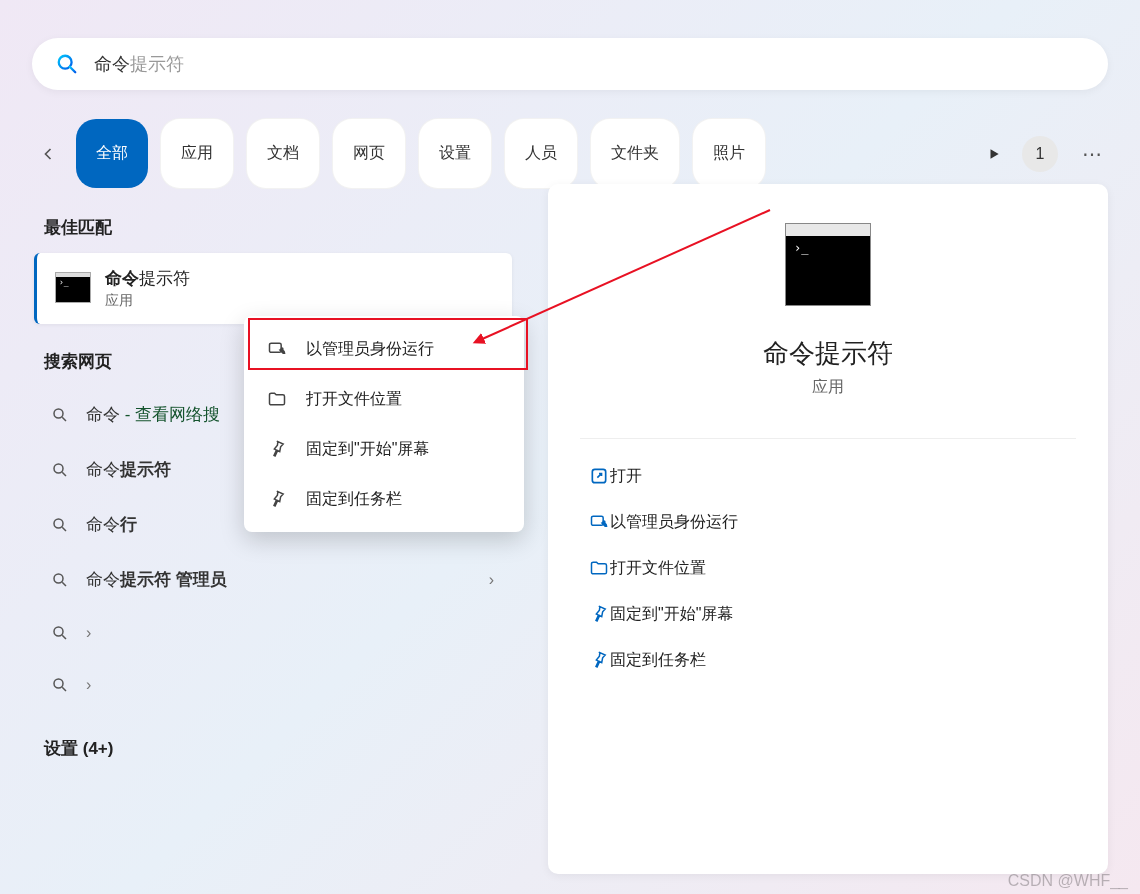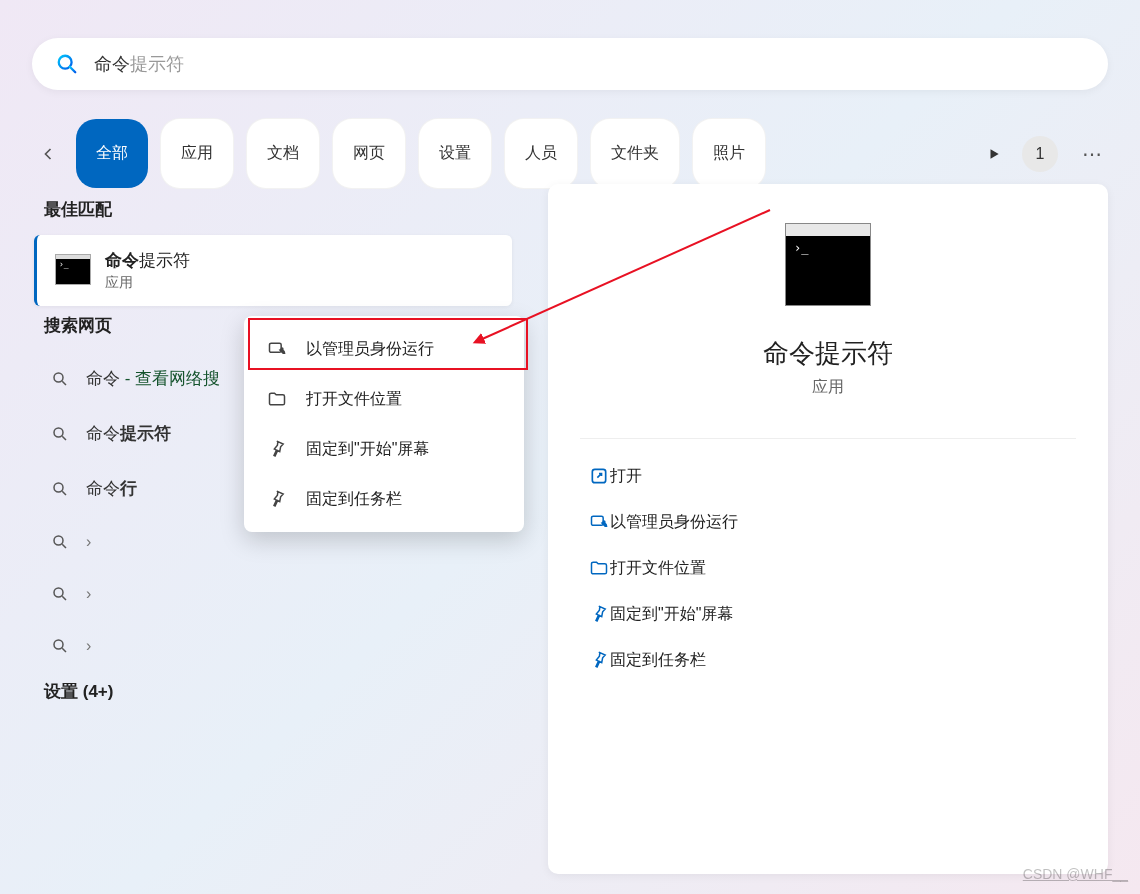--- a/index.html
+++ b/index.html
@@ -13,21 +13,21 @@
 .tabs-row { position: absolute; top: 118px; left: 32px; right: 32px; display: flex; align-items: center; gap: 12px; }
 .back-btn { width: 32px; height: 32px; display: flex; align-items: center; justify-content: center; cursor: pointer; }
 .tab { padding: 24px 20px; border-radius: 20px; font-size: 16px; background: #fff; color: #333; cursor: pointer; border: 1px solid rgba(0,0,0,0.05); }
 .tab.active { background: #0067c0; color: #fff; border: none; }
 .tabs-right { margin-left: auto; display: flex; gap: 18px; align-items: center; }
 .play-btn { width: 20px; height: 20px; display:flex; align-items:center; justify-content:center; cursor:pointer;}
 .badge-1 { width: 36px; height: 36px; border-radius: 50%; background: #e8e8e8; display: flex; align-items: center; justify-content: center; font-size: 16px; color: #333; }
 .more-btn { width: 32px; height: 32px; display: flex; align-items: center; justify-content: center; cursor: pointer; font-size: 20px; color: #555;}
 
 .left-panel { position: absolute; top: 190px; left: 32px; width: 480px; }
-.section-header { font-size: 17px; font-weight: 600; color: #222; margin: 8px 0 14px 12px; }
+.section-header { font-size: 17px; font-weight: 600; color: #222; margin: 26px 0 14px 12px; }
 
 .result-card { background: #fff; border-radius: 6px; padding: 14px 18px; display: flex; align-items: center; gap: 14px; border-left: 3px solid #0067c0; box-shadow: 0 1px 4px rgba(0,0,0,0.06); margin-left: 2px; }
 .cmd-icon-small { width: 36px; height: 28px; background: #000; border: 1px solid #aaa; position: relative; }
 .cmd-icon-small::before { content:""; position:absolute; top:-4px; left:-1px; right:-1px; height:4px; background:#ddd; border:1px solid #aaa; border-bottom:none;}
 .cmd-icon-small::after { content:"›_"; position:absolute; top:2px; left:3px; color:#fff; font-size:8px; font-family:monospace;}
 .result-card .title { font-size: 17px; font-weight: 600; color: #222; }
 .result-card .title .light { font-weight: 400; }
 .result-card .sub { font-size: 14px; color: #666; margin-top: 2px; }
 
 .web-item { display: flex; align-items: center; padding: 16px 18px; gap: 16px; cursor: pointer; position: relative; }
@@ -47,21 +47,21 @@
 .rp-icon::before { content:""; position:absolute; top:-12px; left:-1px; right:-1px; height:12px; background:#e8e8e8; border:1px solid #888; border-bottom:none;}
 .rp-icon::after { content:"›_"; position:absolute; top:6px; left:8px; color:#fff; font-size:12px; font-family:monospace;}
 .rp-title { text-align: center; font-size: 26px; font-weight: 400; color: #222; }
 .rp-sub { text-align: center; font-size: 16px; color: #666; margin-top: 6px; margin-bottom: 40px; }
 .rp-divider { border-top: 1px solid #eee; margin: 20px 0 14px; }
 .rp-action { display: flex; align-items: center; padding: 12px 8px; gap: 0; cursor: pointer; font-size: 16px; color: #222; border-radius: 4px; }
 .rp-action .ico { width: 22px; height: 22px; display: flex; align-items: center; justify-content: center; color: #0067c0; }
 
 .arrow-line { position: absolute; top: 200px; left: 470px; z-index: 30; pointer-events: none; }
 
-.watermark { position:absolute; bottom:12px; right:12px; font-size:14px; color:rgba(0,0,0,0.25);text-decoration:underline;}
+.watermark { position:absolute; bottom:4px; right:12px; font-size:16px; color:rgba(0,0,0,0.25);}
 </style>
 </head>
 <body>
 
 <div class="search-bar">
   <svg width="22" height="22" viewBox="0 0 24 24">
     <defs>
         <linearGradient id="sg" x1="0" y1="0" x2="1" y2="1">
           <stop offset="0" stop-color="#00c6fb"></stop>
           <stop offset="1" stop-color="#005bea"></stop>
@@ -144,20 +144,21 @@
   <span class="text">命令<span class="bold">行</span><span class="gray"></span></span>
   <span class="chev">›</span>
       </div>
       <div class="web-item">
         <span class="search-ico">
           <svg width="18" height="18" viewBox="0 0 24 24" fill="none" stroke="#555" stroke-width="2">
             <circle cx="10" cy="10" r="6"></circle>
             <line x1="15" y1="15" x2="20" y2="20"></line>
           </svg>
         </span>
+  <span class="text">命令<span class="bold">提示符 管理员</span><span class="gray"></span></span>
   <span class="chev">›</span>
       </div>
       <div class="web-item">
         <span class="search-ico">
           <svg width="18" height="18" viewBox="0 0 24 24" fill="none" stroke="#555" stroke-width="2">
             <circle cx="10" cy="10" r="6"></circle>
             <line x1="15" y1="15" x2="20" y2="20"></line>
           </svg>
         </span>
   <span class="chev">›</span>

